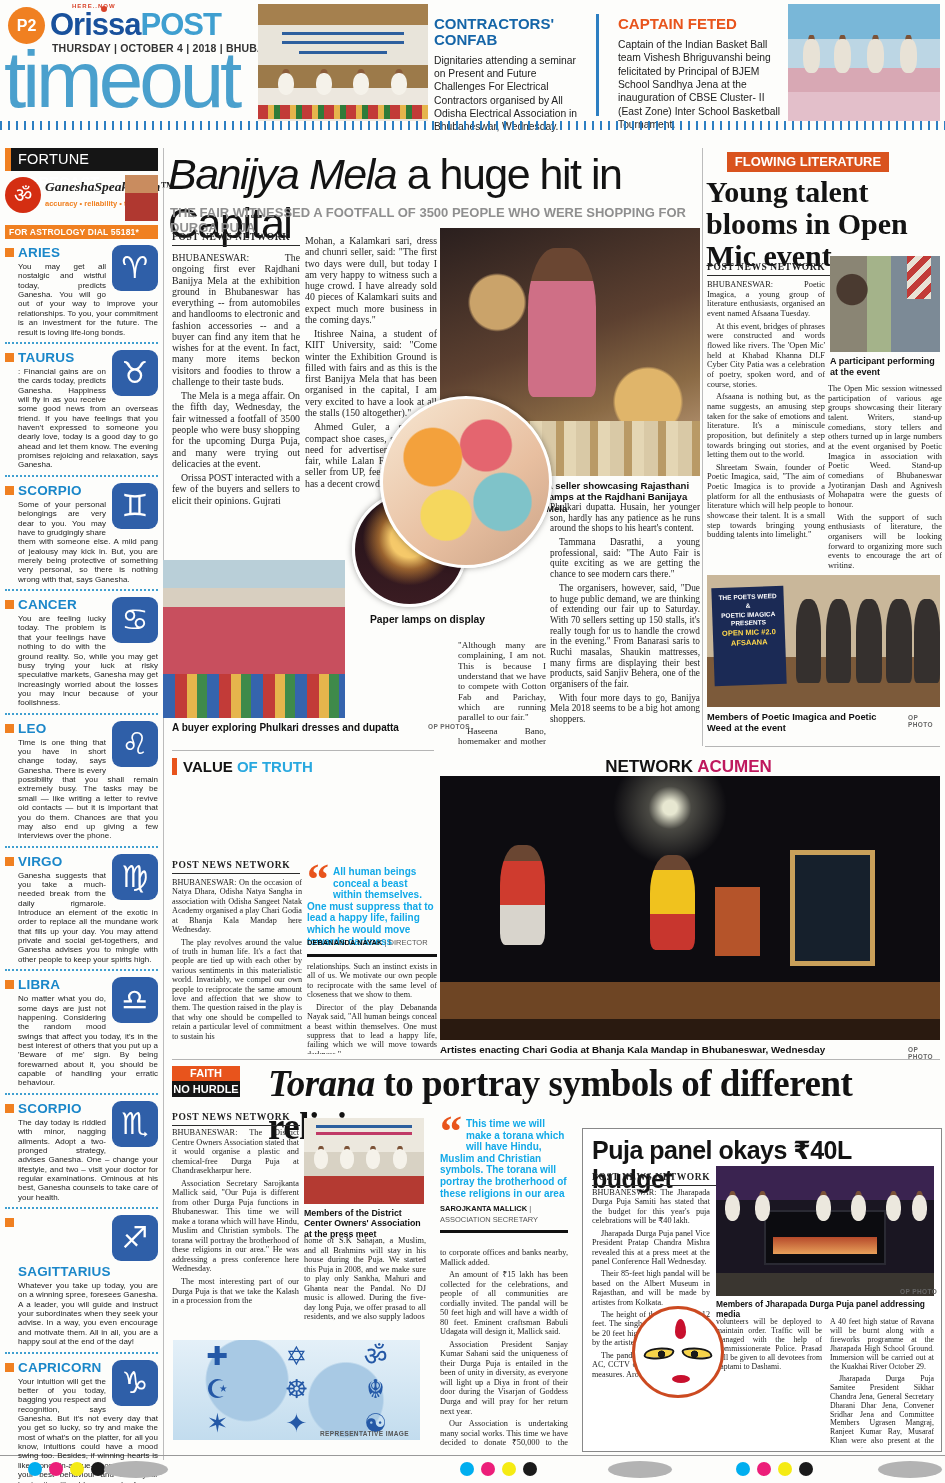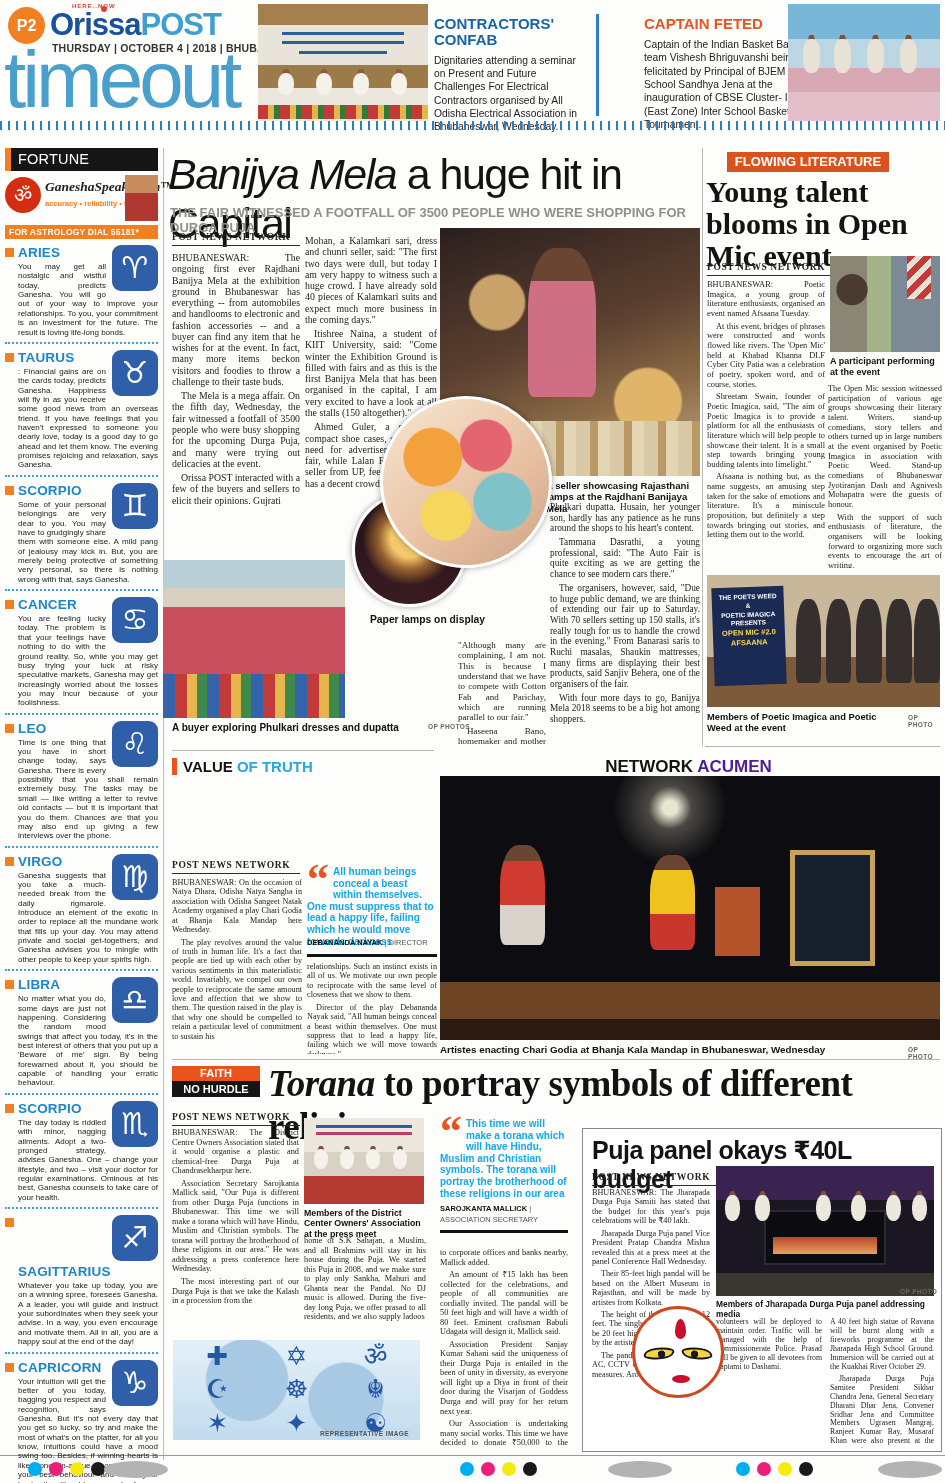--- a/index.html
+++ b/index.html
@@ -169,21 +169,21 @@
       <b style="left:56%"></b>
       <b style="left:78%"></b>
     <span class="f"></span>
   </div>
 
   <div class="abs brief" style="left:434px;top:16px;width:156px">
     <h2 style="color:#1565a7">CONTRACTORS' CONFAB</h2>
     <div class="bd">Dignitaries attending a seminar on Present and Future Challenges For Electrical Contractors organised by All Odisha Electrical Association in Bhubaneswar, Wednesday.</div>
   </div>
   <div class="bluevline"></div>
-  <div class="abs brief" style="left:644px;top:16px;width:170px">
+  <div class="abs brief" style="left:618px;top:16px;width:170px">
     <h2 style="color:#e8541c">CAPTAIN FETED</h2>
     <div class="bd">Captain of the Indian Basket Ball team Vishesh Bhriguvanshi being felicitated by Principal of BJEM School Sandhya Jena at the inauguration of CBSE Cluster- II (East Zone) Inter School Basketball Tournament.</div>
   </div>
 
   <div class="photo ph-bball" style="left:788px;top:4px;width:152px;height:117px">
     <b style="left:10%"></b>
       <b style="left:30%"></b>
       <b style="left:52%"></b>
       <b style="left:74%"></b>
   </div>
@@ -313,22 +313,22 @@
   <div class="photo ph-buyer" style="left:163px;top:560px;width:182px;height:158px"></div>
   <div class="cap" style="left:172px;top:722px;width:248px;font-size:10px">A buyer exploring Phulkari dresses and dupatta</div>
   <div class="credit" style="left:428px;top:723px">OP PHOTOS</div>
 
   <div class="kickbar" style="left:727px;top:152px;width:162px;height:20px;line-height:20px;font-size:13px;background:#d9531e">FLOWING LITERATURE</div>
   <div class="hl-serif" style="left:706px;top:176px;width:236px;font-size:30px;line-height:1.07">Young talent blooms in Open Mic event</div>
   <div class="byline" style="left:707px;top:262px;width:130px">POST NEWS NETWORK</div>
   <div class="serifcol" style="left:707px;top:280px;width:118px;height:288px;font-size:8.4px">
       <p>BHUBANESWAR: Poetic Imagica, a young group of literature enthusiasts, organised an event named Afsaana Tuesday.</p>
       <p>At this event, bridges of phrases were constructed and words flowed like rivers. The 'Open Mic' held at Khabad Khanna DLF Cyber City Patia was a celebration of poetry, spoken word, and of course, stories.</p>
+      <p>Afsaana is nothing but, as the name suggests, an amusing step taken for the sake of emotions and literature. It's a miniscule proposition, but definitely a step towards bringing out stories, and letting them out to the world.</p>
       <p>Shreetam Swain, founder of Poetic Imagica, said, "The aim of Poetic Imagica is to provide a platform for all the enthusiasts of literature which will help people to showcase their talent. It is a small step towards bringing young budding talents into limelight."</p>
-      <p>Afsaana is nothing but, as the name suggests, an amusing step taken for the sake of emotions and literature. It's a miniscule proposition, but definitely a step towards bringing out stories, and letting them out to the world.</p>
     </div>
   <div class="photo ph-participant" style="left:830px;top:256px;width:110px;height:96px">
       <span class="drape"></span>
     </div>
   <div class="cap" style="left:830px;top:356px;width:110px;font-size:9px">A participant performing at the event</div>
   <div class="serifcol" style="left:828px;top:384px;width:114px;height:184px;font-size:8.4px">
       <p>The Open Mic session witnessed participation of various age groups showcasing their literary talent. Writers, stand-up comedians, story tellers and others turned up in large numbers at the event organised by Poetic Imagica in association with Poetic Weed. Stand-up comedians of Bhubaneswar Jyotiranjan Dash and Agnivesh Mohapatra were the guests of honour.</p>
       <p>With the support of such enthusiasts of literature, the organisers will be looking forward to organizing more such events to encourage the art of writing.</p>
     </div>
   <div class="photo ph-group" style="left:707px;top:575px;width:233px;height:132px">
@@ -362,33 +362,33 @@
   </div>
   <div class="attrib" style="left:307px;top:938px;width:130px">
     <span>DEBANANDA NAYAK</span><span class="role"> | DIRECTOR</span>
   </div>
   <div class="serifcol" style="left:307px;top:962px;width:130px;height:92px;font-size:8.2px">
       <p>relationships. Such an instinct exists in all of us. We motivate our own people to reciprocate with the same level of closeness that we show to them.</p>
       <p>Director of the play Debananda Nayak said, "All human beings conceal a beast within themselves. One must suppress that to lead a happy life, failing which we will move towards darkness."</p>
     </div>
 
   <div class="abs" style="left:437px;top:757px;width:503px;text-align:center;font-size:17px;font-weight:bold">
-    <span style="color:#131313">NETWORK </span><span style="color:#4c1d95">ACUMEN</span>
+    <span style="color:#131313">NETWORK </span><span style="color:#be185d">ACUMEN</span>
   </div>
   <div class="photo ph-stage" style="left:440px;top:776px;width:500px;height:264px">
     <span class="fig f1"></span>
       <span class="fig f2"></span>
       <span class="fig f3"></span>
       <span class="chair"></span>
       <span class="frame"></span>
   </div>
   <div class="cap" style="left:440px;top:1044px;width:430px;font-size:9.8px">Artistes enacting Chari Godia at Bhanja Kala Mandap in Bhubaneswar, Wednesday</div>
   <div class="credit" style="left:908px;top:1046px">OP PHOTO</div>
 
-  <div class="abs faith" style="left:172px;top:1066px;width:88px">
+  <div class="abs faith" style="left:172px;top:1066px;width:68px">
     <div class="t">FAITH</div>
     <div class="b">NO HURDLE</div>
   </div>
   <div class="hl-serif" style="left:268px;top:1062px;width:676px;font-size:37px;letter-spacing:-.5px">
     <span style="font-style:italic">Torana</span><span> to portray symbols of different religions</span>
   </div>
   <div class="byline" style="left:172px;top:1112px;width:128px">POST NEWS NETWORK</div>
   <div class="serifcol" style="left:172px;top:1128px;width:127px;height:200px;font-size:8.3px">
       <p>BHUBANESWAR: The District Centre Owners Association stated that it would organise a plastic and chemical-free Durga Puja at Chandrasekharpur here.</p>
       <p>Association Secretary Sarojkanta Mallick said, "Our Puja is different from other Durga Puja functions in Bhubaneswar. This time we will make a torana which will have Hindu, Muslim and Christian symbols. The torana will portray the brotherhood of these religions in our area." He was addressing a press conference here Wednesday.</p>

